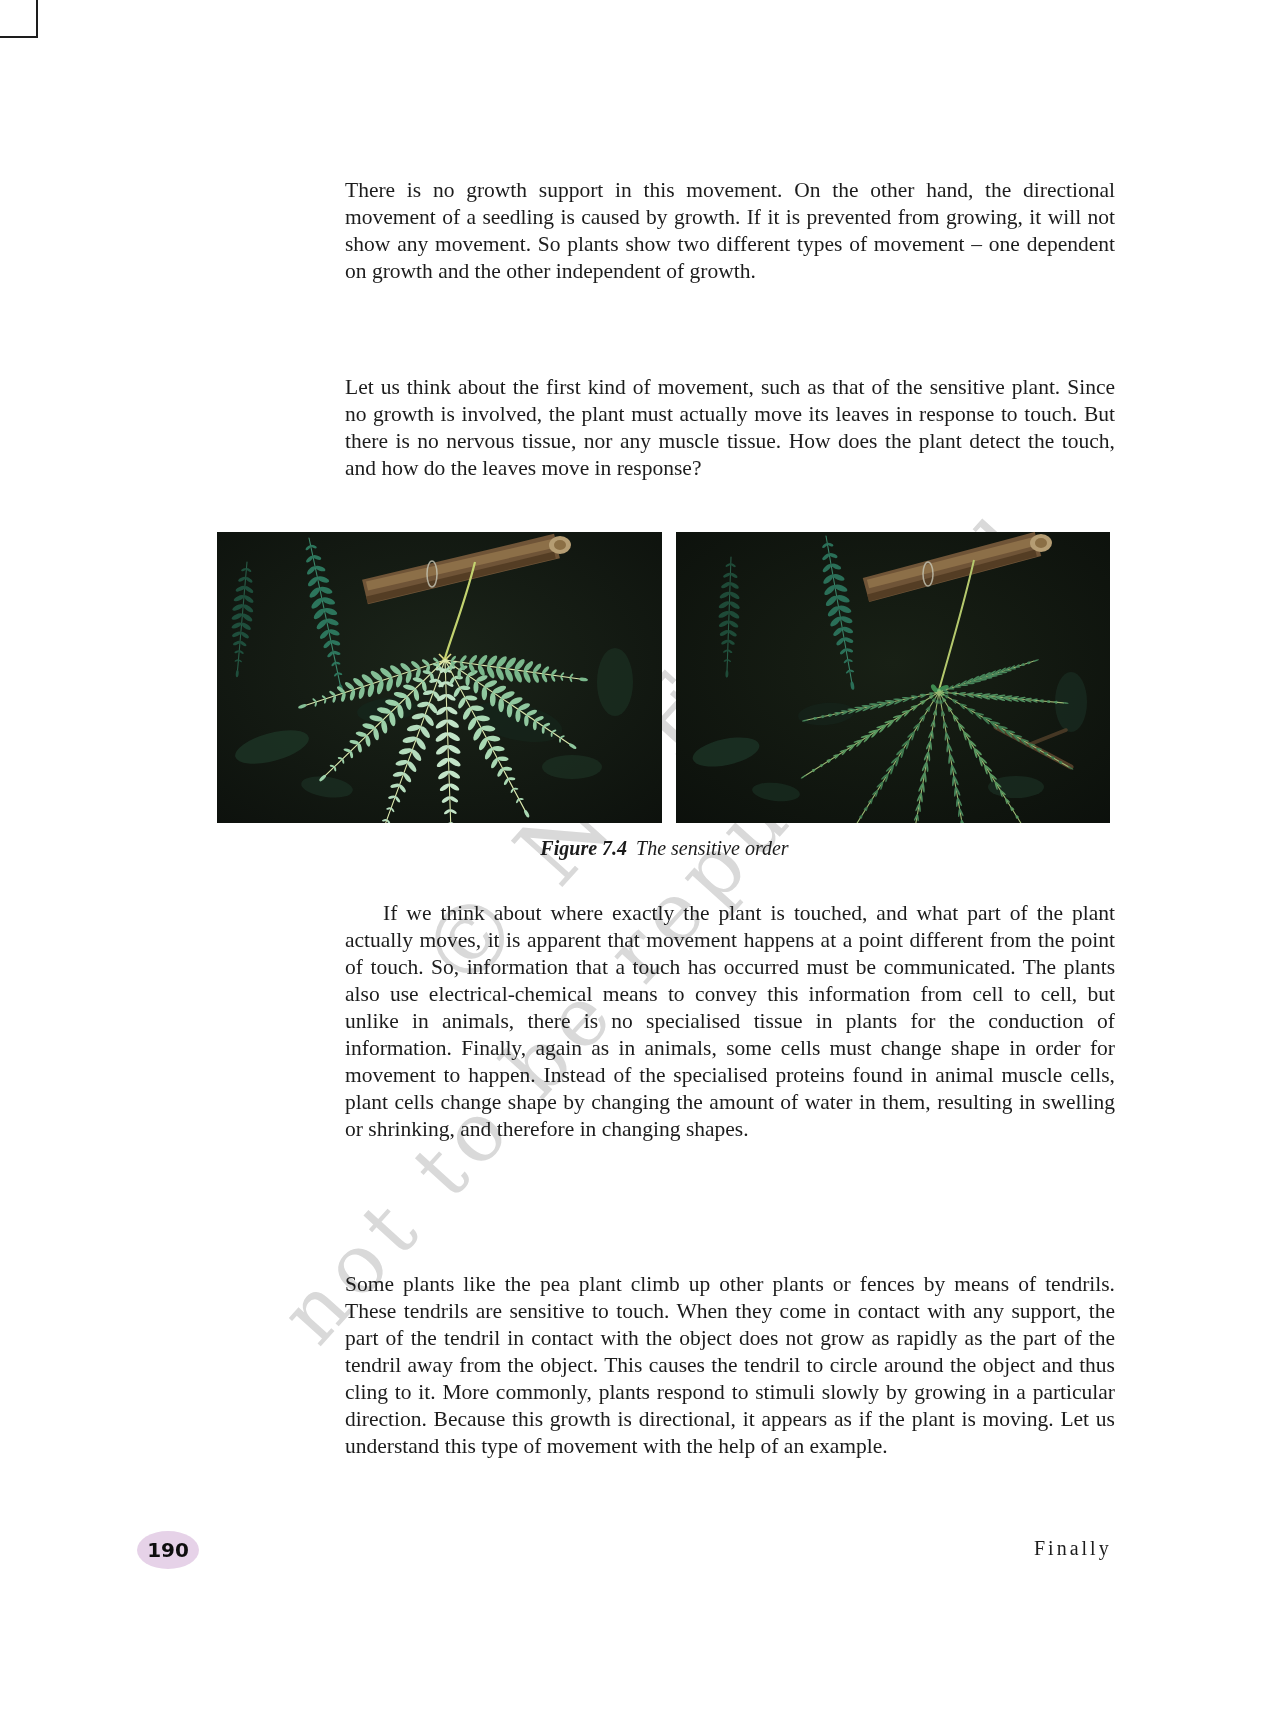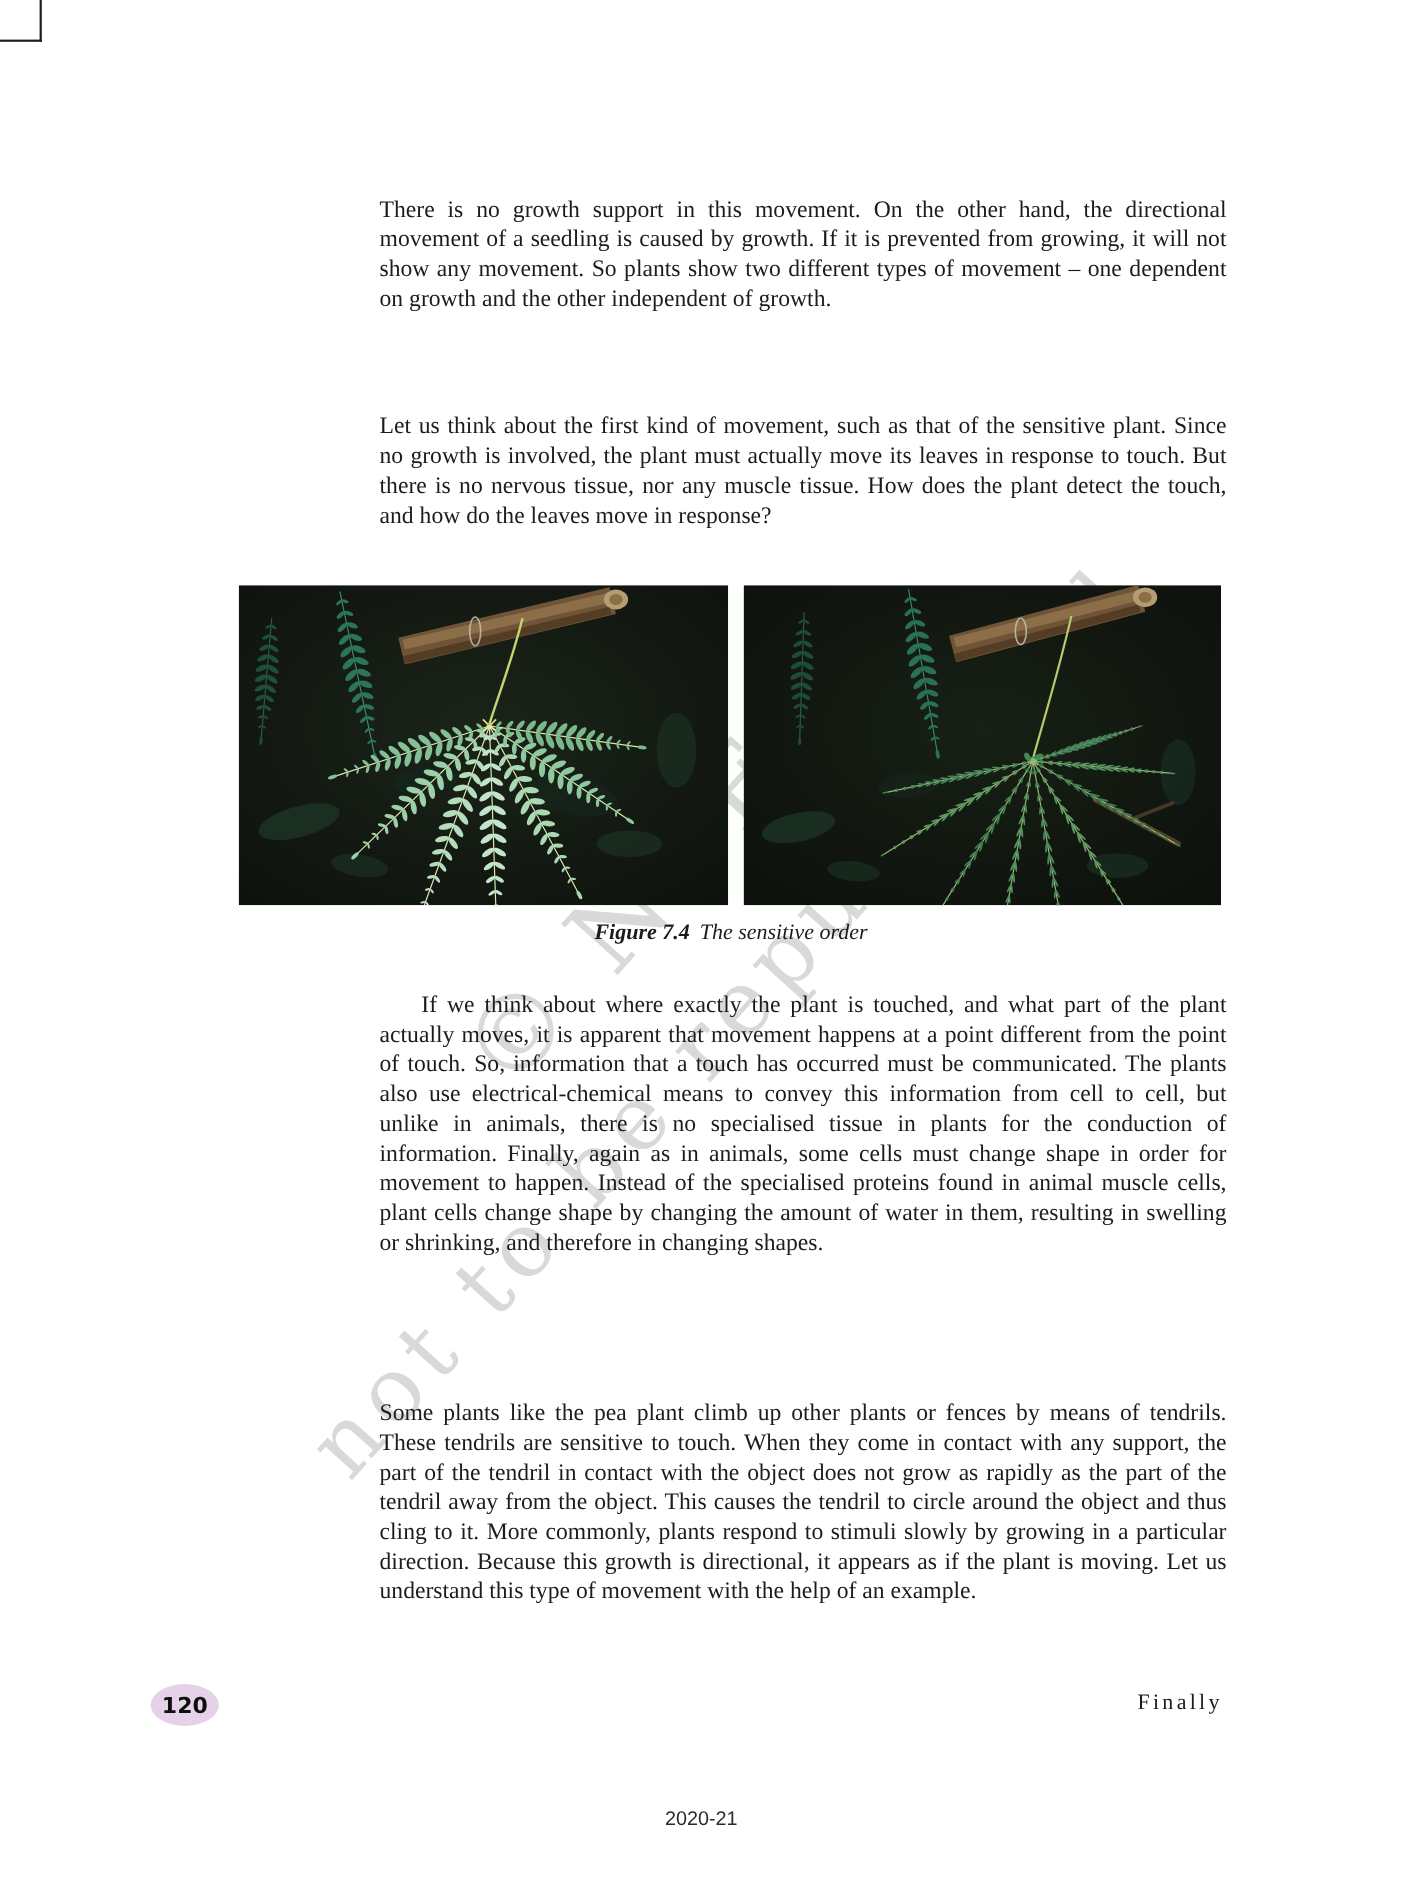--- a/index.html
+++ b/index.html
@@ -1935,19 +1935,18 @@
     <div class="caption">
       <span class="cap-label">Figure 7.4</span><span class="cap-text">The sensitive order</span>
     </div>
   </div>
 
   <p class="body-text" id="p-after">If we think about where exactly the plant is touched, and what part of the plant actually moves, it is apparent that movement happens at a point different from the point of touch. So, information that a touch has occurred must be communicated. The plants also use electrical-chemical means to convey this information from cell to cell, but unlike in animals, there is no specialised tissue in plants for the conduction of information. Finally, again as in animals, some cells must change shape in order for movement to happen. Instead of the specialised proteins found in animal muscle cells, plant cells change shape by changing the amount of water in them, resulting in swelling or shrinking, and therefore in changing shapes.</p>
 
 
   <p class="body-text" id="p722">Some plants like the pea plant climb up other plants or fences by means of tendrils. These tendrils are sensitive to touch. When they come in contact with any support, the part of the tendril in contact with the object does not grow as rapidly as the part of the tendril away from the object. This causes the tendril to circle around the object and thus cling to it. More commonly, plants respond to stimuli slowly by growing in a particular direction. Because this growth is directional, it appears as if the plant is moving. Let us understand this type of movement with the help of an example.</p>
 
-  <div class="page-badge">120</div>
+  <div class="page-badge">190</div>
 
   <div class="footer-subject">Finally</div>
 
-  <div class="footer-edition">2020-21</div>
 
 </div>
 
 </body></html>

